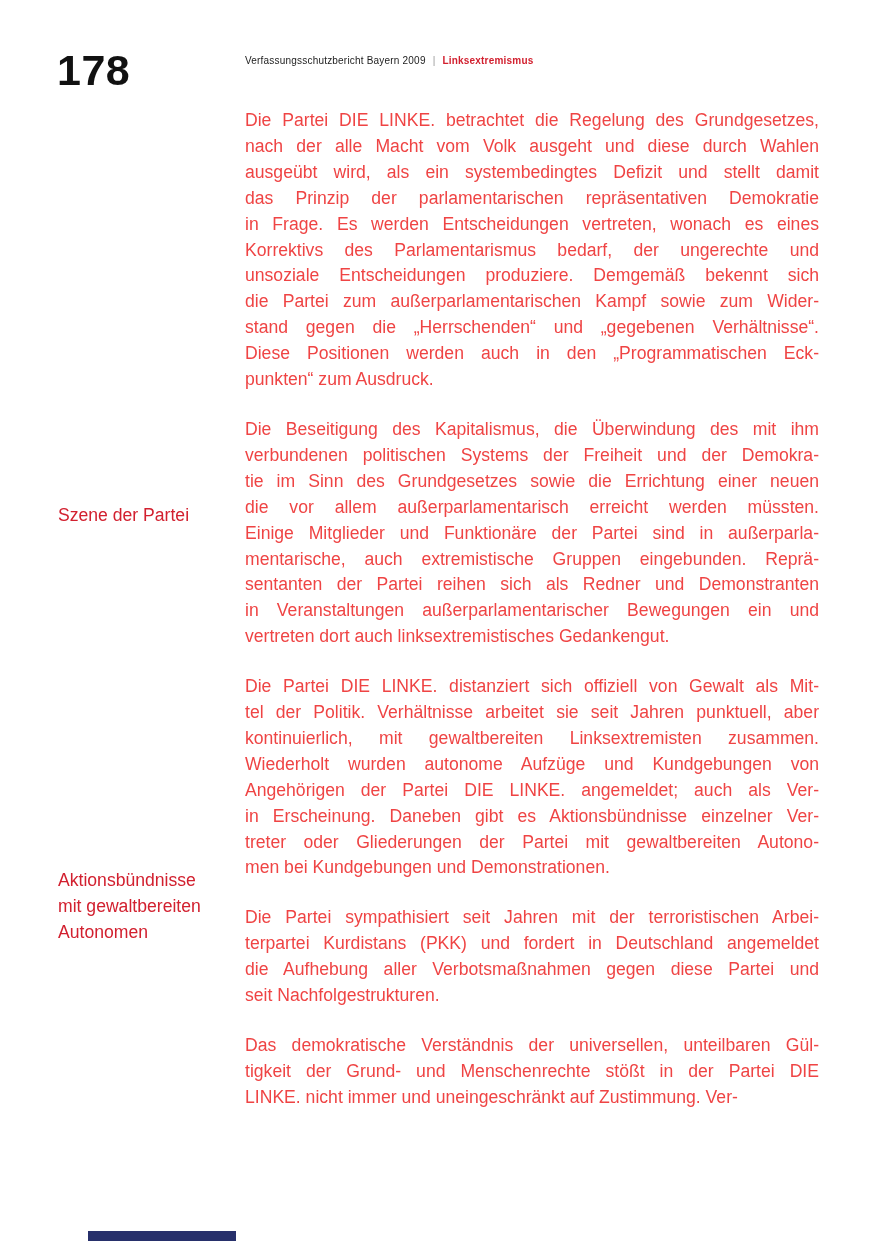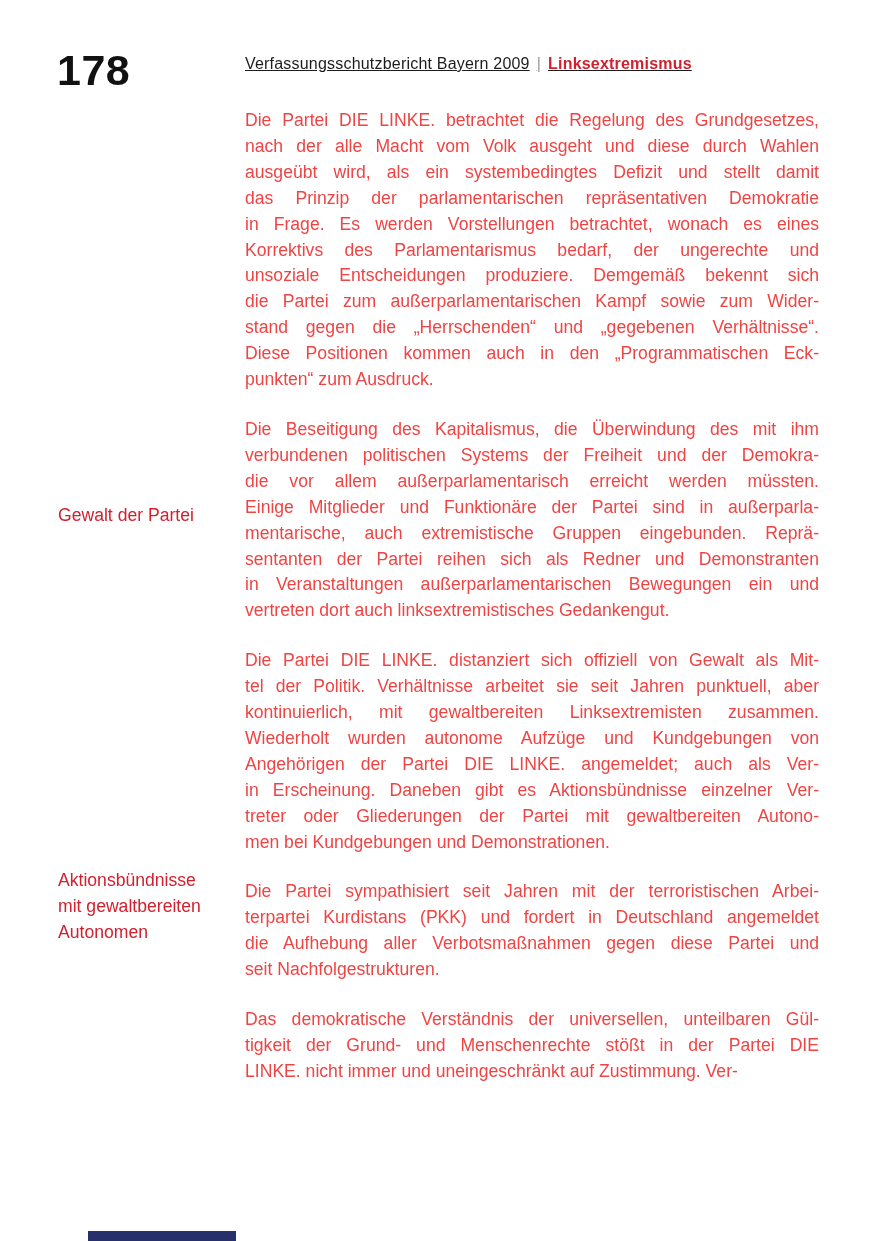--- a/index.html
+++ b/index.html
@@ -18,24 +18,23 @@
     top: 46px;
     font-size: 43px;
     font-weight: 700;
     letter-spacing: 0.5px;
     color: #111111;
   }
   .running-head {
     position: absolute;
     left: 245px;
     top: 55px;
-    font-size: 16px;
+    font-size: 10px;
     letter-spacing: 0.2px;
     white-space: nowrap;
-    text-decoration: underline;
   }
   .running-head .report-title { color: #1c1c1c; font-weight: 400; }
   .running-head .sep { color: #9a9a9a; margin: 0 7px; font-weight: 300; }
   .running-head .section { color: var(--accent); font-weight: 700; }
 
   .body-text {
     position: absolute;
     left: 245px;
     top: 108px;
     width: 574px;
@@ -77,51 +76,52 @@
 
 <div class="page" style="--accent: #d2202f; --footer: #27306b;">
 
   <div class="page-number">178</div>
 
   <div class="running-head">
     <span class="report-title">Verfassungsschutzbericht Bayern 2009</span><span class="sep">|</span><span class="section">Linksextremismus</span>
   </div>
 
   <div class="margin-note margin-note-0">
-      <div>Gewalt der Partei</div>
+      <div>Szene der Partei</div>
     </div>
 
   <div class="margin-note margin-note-1">
       <div>Aktionsbündnisse</div>
       <div>mit gewaltbereiten</div>
       <div>Autonomen</div>
     </div>
 
   <div class="body-text">
       <div class="para">
         <div class="line">Die Partei DIE LINKE. betrachtet die Regelung des Grundgesetzes,</div>
         <div class="line">nach der alle Macht vom Volk ausgeht und diese durch Wahlen</div>
         <div class="line">ausgeübt wird, als ein systembedingtes Defizit und stellt damit</div>
         <div class="line">das Prinzip der parlamentarischen repräsentativen Demokratie</div>
-        <div class="line">in Frage. Es werden Vorstellungen betrachtet, wonach es eines</div>
+        <div class="line">in Frage. Es werden Entscheidungen vertreten, wonach es eines</div>
         <div class="line">Korrektivs des Parlamentarismus bedarf, der ungerechte und</div>
         <div class="line">unsoziale Entscheidungen produziere. Demgemäß bekennt sich</div>
         <div class="line">die Partei zum außerparlamentarischen Kampf sowie zum Wider-</div>
         <div class="line">stand gegen die „Herrschenden“ und „gegebenen Verhältnisse“.</div>
-        <div class="line">Diese Positionen kommen auch in den „Programmatischen Eck-</div>
+        <div class="line">Diese Positionen werden auch in den „Programmatischen Eck-</div>
         <div class="line last">punkten“ zum Ausdruck.</div>
       </div>
       <div class="para">
         <div class="line">Die Beseitigung des Kapitalismus, die Überwindung des mit ihm</div>
         <div class="line">verbundenen politischen Systems der Freiheit und der Demokra-</div>
+        <div class="line">tie im Sinn des Grundgesetzes sowie die Errichtung einer neuen</div>
         <div class="line">die vor allem außerparlamentarisch erreicht werden müssten.</div>
         <div class="line">Einige Mitglieder und Funktionäre der Partei sind in außerparla-</div>
         <div class="line">mentarische, auch extremistische Gruppen eingebunden. Reprä-</div>
         <div class="line">sentanten der Partei reihen sich als Redner und Demonstranten</div>
-        <div class="line">in Veranstaltungen außerparlamentarischen Bewegungen ein und</div>
+        <div class="line">in Veranstaltungen außerparlamentarischer Bewegungen ein und</div>
         <div class="line last">vertreten dort auch linksextremistisches Gedankengut.</div>
       </div>
       <div class="para">
         <div class="line">Die Partei DIE LINKE. distanziert sich offiziell von Gewalt als Mit-</div>
         <div class="line">tel der Politik. Verhältnisse arbeitet sie seit Jahren punktuell, aber</div>
         <div class="line">kontinuierlich, mit gewaltbereiten Linksextremisten zusammen.</div>
         <div class="line">Wiederholt wurden autonome Aufzüge und Kundgebungen von</div>
         <div class="line">Angehörigen der Partei DIE LINKE. angemeldet; auch als Ver-</div>
         <div class="line">in Erscheinung. Daneben gibt es Aktionsbündnisse einzelner Ver-</div>
         <div class="line">treter oder Gliederungen der Partei mit gewaltbereiten Autono-</div>

